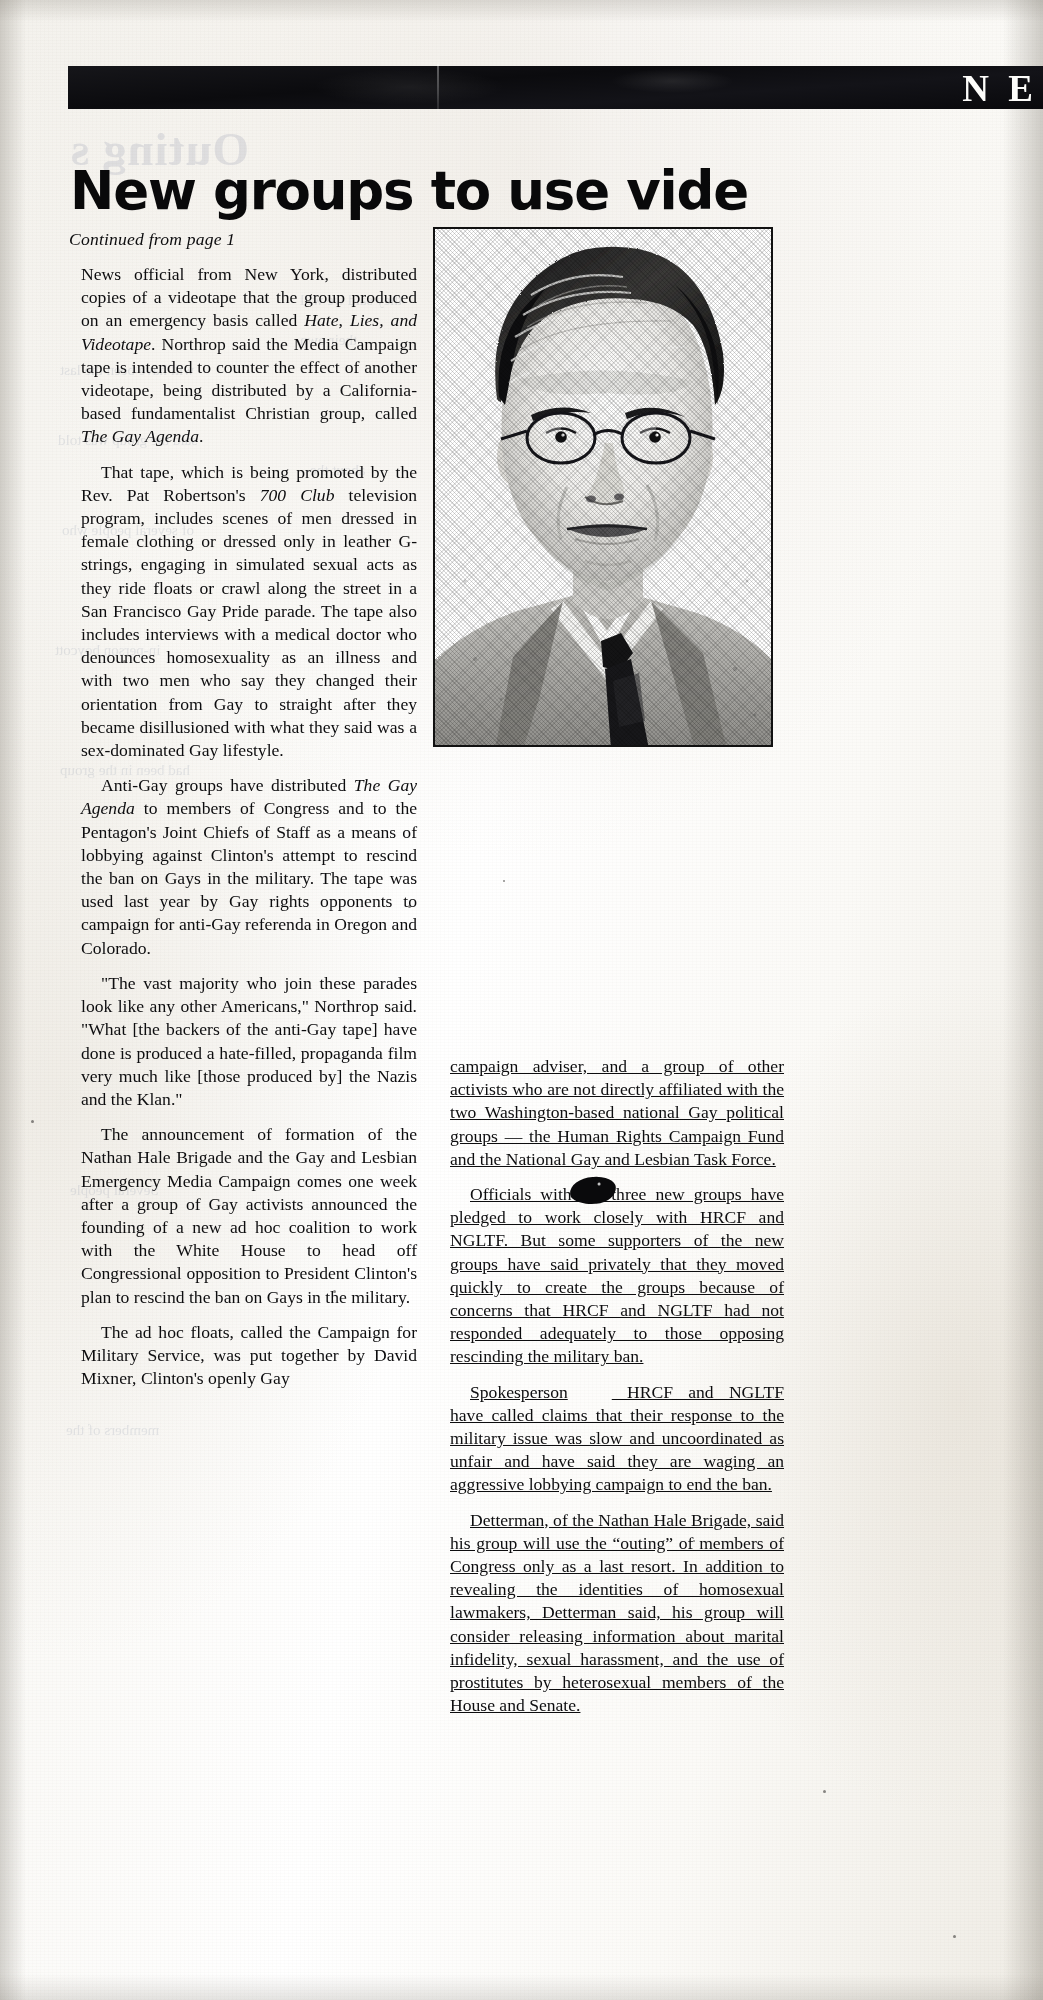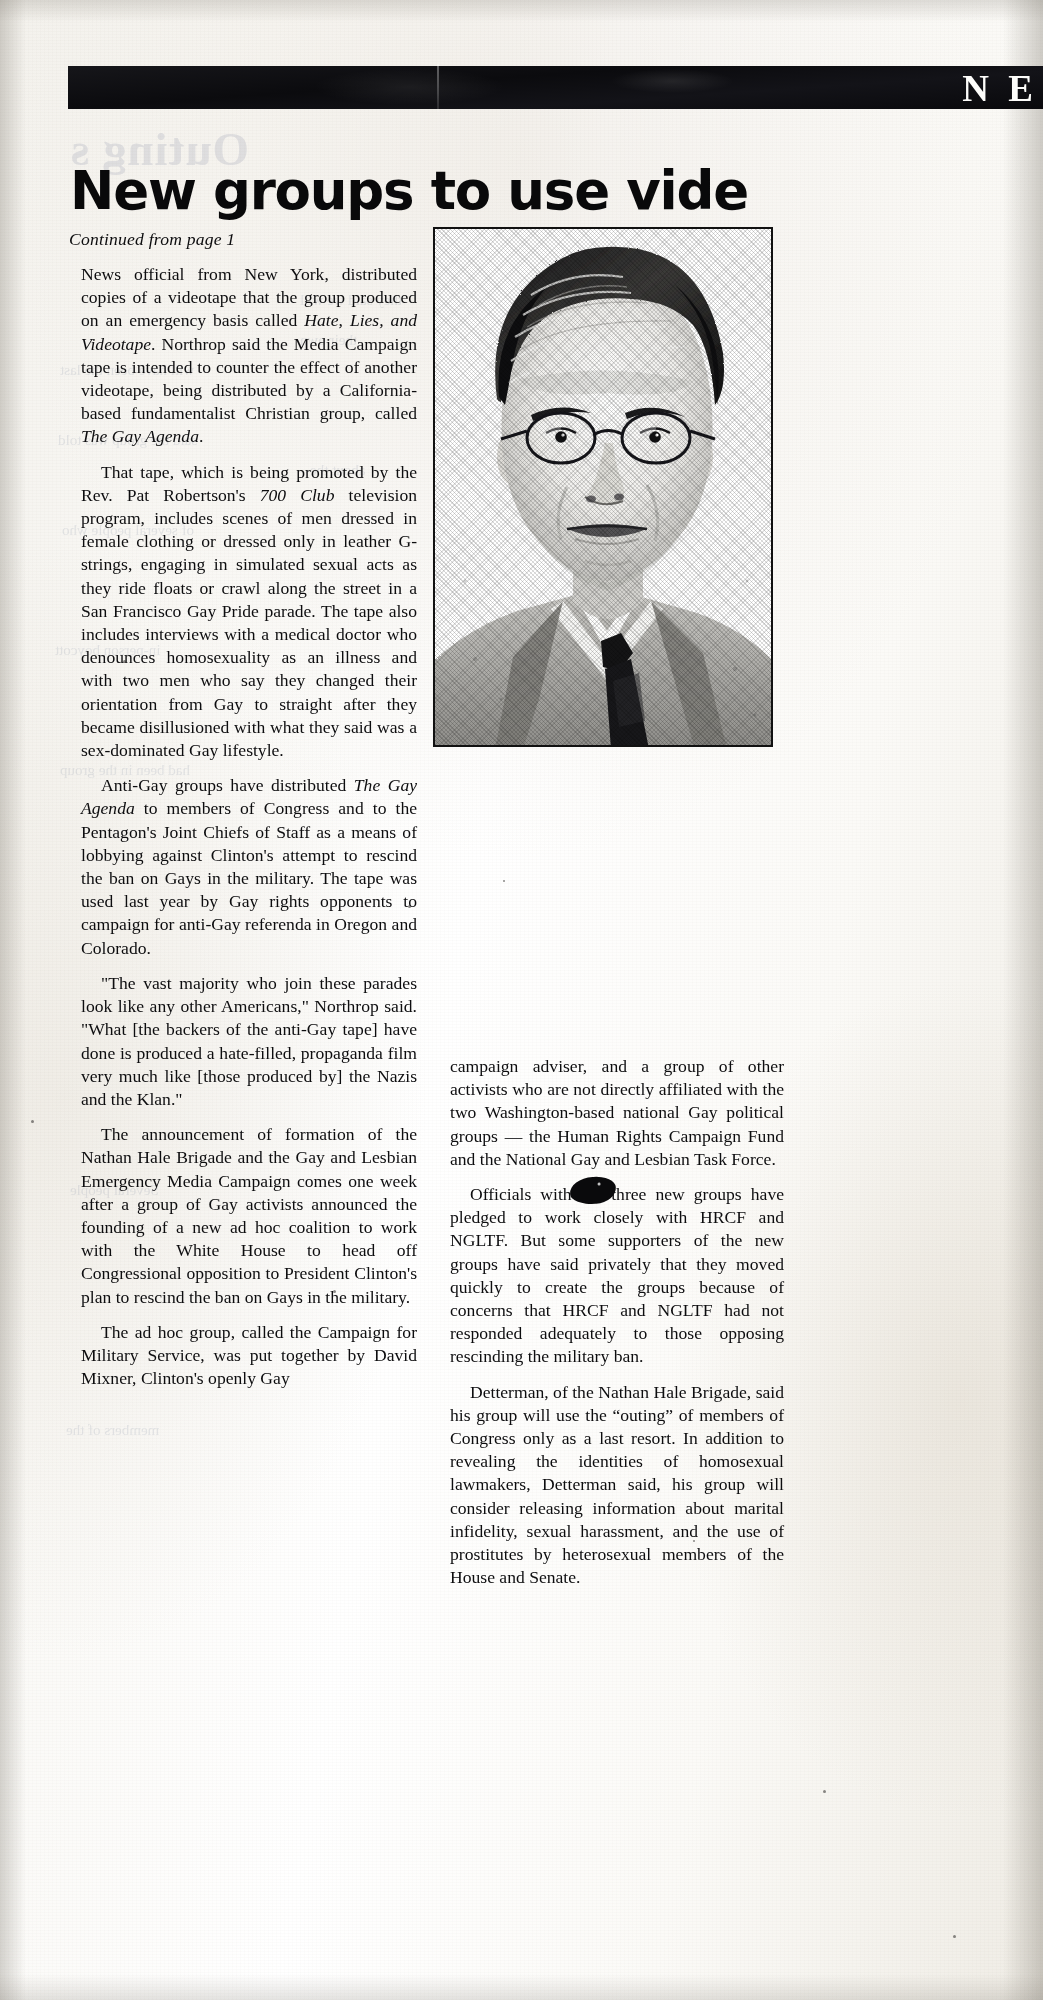--- a/index.html
+++ b/index.html
@@ -80,21 +80,21 @@
     font-weight:bold; font-size:53px; line-height:58px;
     letter-spacing:-1.2px; color:#09090a;
     white-space:nowrap;
   }
 
   
   #article { position:absolute; left:3px; top:0; width:1043px; height:2000px;padding-left:44px; }
 
   .col { position:absolute; font-size:17.6px; line-height:23.2px; color:#0d0d0f; text-align:justify; }
   #col-left  { left:66px;  top:228px; width:360px; }
-  #col-right { left:435px; top:1043px; width:358px; }
+  #col-right { left:435px; top:1043px; width:358px;text-decoration:underline; }
 
   .contd { font-style:italic; font-size:17.6px; line-height:23px; margin-bottom:1px; letter-spacing:.2px; }
   p.para { margin:12px; text-indent:20px; }
   p.para.noind { text-indent:0; }
   i { font-style:italic; }
 
   
   #photo-frame {
     position:absolute; left:430px; top:227px; width:340px; height:520px;
     border:2px solid #111; background:#fff; overflow:hidden;
@@ -163,21 +163,21 @@
 
 <div id="article">
 
   <div class="col" id="col-left">
     <div class="contd">Continued from page 1</div>
     <p class="para noind">News official from New York, distributed copies of a videotape that the group produced on an emergency basis called <i>Hate, Lies, and Videotape</i>. Northrop said the Media Campaign tape is intended to counter the effect of another videotape, being distributed by a California-based fundamentalist Christian group, called <i>The Gay Agenda</i>.</p>
     <p class="para">That tape, which is being promoted by the Rev. Pat Robertson's <i>700 Club</i> television program, includes scenes of men dressed in female clothing or dressed only in leather G-strings, engaging in simulated sexual acts as they ride floats or crawl along the street in a San Francisco Gay Pride parade. The tape also includes interviews with a medical doctor who denounces homosexuality as an illness and with two men who say they changed their orientation from Gay to straight after they became disillusioned with what they said was a sex-dominated Gay lifestyle.</p>
     <p class="para">Anti-Gay groups have distributed <i>The Gay Agenda</i> to members of Congress and to the Pentagon's Joint Chiefs of Staff as a means of lobbying against Clinton's attempt to rescind the ban on Gays in the military. The tape was used last year by Gay rights opponents to campaign for anti-Gay referenda in Oregon and Colorado.</p>
     <p class="para">"The vast majority who join these parades look like any other Americans," Northrop said. "What [the backers of the anti-Gay tape] have done is produced a hate-filled, propaganda film very much like [those produced by] the Nazis and the Klan."</p>
     <p class="para">The announcement of formation of the Nathan Hale Brigade and the Gay and Lesbian Emergency Media Campaign comes one week after a group of Gay activists announced the founding of a new ad hoc coalition to work with the White House to head off Congressional opposition to President Clinton's plan to rescind the ban on Gays in the military.</p>
-    <p class="para">The ad hoc group, called the Campaign for Military Service, was put together by David Mixner, Clinton's openly Gay</p>
+    <p class="para">The ad hoc floats, called the Campaign for Military Service, was put together by David Mixner, Clinton's openly Gay</p>
   </div>
 
   <div id="photo-frame">
     <div id="photo-inner">
       <svg viewBox="0 0 340 520" width="340" height="520" preserveAspectRatio="xMidYMid slice">
         <defs>
           <radialGradient id="skin" cx="50%" cy="42%" r="62%">
             <stop offset="0%" stop-color="#ffffff"></stop>
             <stop offset="55%" stop-color="#f0efec"></stop>
             <stop offset="100%" stop-color="#bdbcb8"></stop>
@@ -289,20 +289,21 @@
         </g>
       </svg>
     </div>
     <div id="halftone"></div>
   </div>
 
 
   <div class="col" id="col-right">
     <p class="para noind">campaign adviser, and a group of other activists who are not directly affiliated with the two Washington-based national Gay political groups — the Human Rights Campaign Fund and the National Gay and Lesbian Task Force.</p>
     <p class="para">Officials with the three new groups have pledged to work closely with HRCF and NGLTF. But some supporters of the new groups have said privately that they moved quickly to create the groups because of concerns that HRCF and NGLTF had not responded adequately to those opposing rescinding the military ban.</p>
+    <p class="para">Spokesperson<span style="display:inline-block;width:44px"></span> HRCF and NGLTF have called claims that their response to the military issue was slow and uncoordinated as unfair and have said they are waging an aggressive lobbying campaign to end the ban.</p>
     <p class="para">Detterman, of the Nathan Hale Brigade, said his group will use the “outing” of members of Congress only as a last resort. In addition to revealing the identities of homosexual lawmakers, Detterman said, his group will consider releasing information about marital infidelity, sexual harassment, and the use of prostitutes by heterosexual members of the House and Senate.</p>
   </div>
 
   <div id="ink-blot"></div>
 
   <div class="speck" style="left:120px;  top:660px;  width:3px; height:3px;"></div>
   <div class="speck" style="left:405px;  top:905px;  width:3px; height:3px;"></div>
   <div class="speck" style="left:500px;  top:880px;  width:2px; height:2px;"></div>
   <div class="speck" style="left:330px;  top:1290px; width:3px; height:3px;"></div>
   <div class="speck" style="left:820px;  top:1790px; width:3px; height:3px;"></div>

